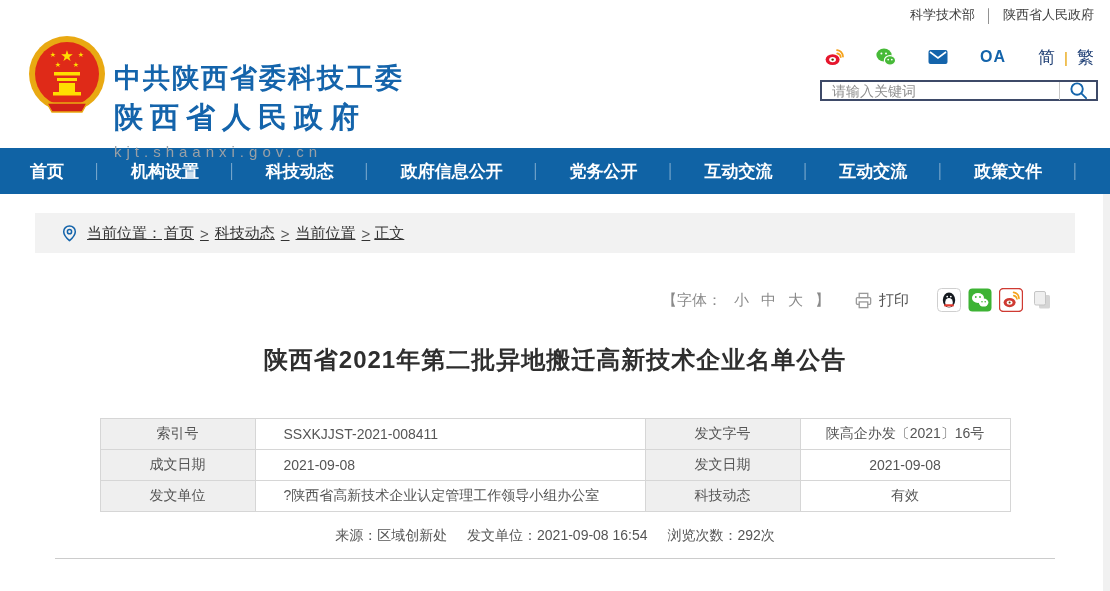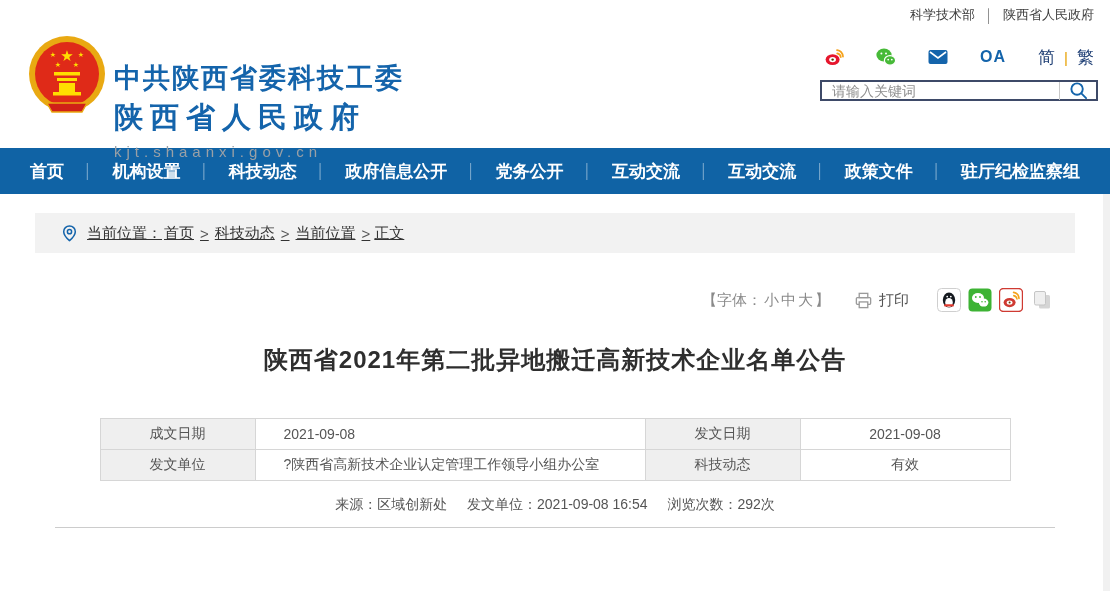--- a/index.html
+++ b/index.html
@@ -65,21 +65,21 @@
   }
   .breadcrumb-bar .pin { width: 17px; height: 17px; margin-right: 9px; display: inline-flex; }
   .crumb { cursor: pointer; margin: 0 2px; }
   .crumb-sep { margin: 0 4px; color: #555; }
   
   .tools {
     margin-top: 34px; padding-right: 56px;
     display: flex; align-items: center; justify-content: flex-end; gap: 10px;
     font-size: 15px; color: #8a8a8a; height: 26px;
   }
-  .font-ctl { display: flex; align-items: center; gap: 2px; color: #8a8a8a; }
+  .font-ctl { display: flex; align-items: center; gap: 12px; color: #8a8a8a; }
   .font-ctl .fbtn { cursor: pointer; }
   .print-wrap { display: flex; align-items: center; gap: 6px; margin-left: 14px; color: #555; cursor: pointer; }
   .share-icons { display: flex; align-items: center; gap: 7px; margin-left: 18px; }
   .share-icons .sic { width: 24px; height: 24px; cursor: pointer; display: inline-flex; }
   
   .article-title {
     margin-top: 31px; text-align: center;
     font-size: 24px; font-weight: bold; color: #2e2e2e; letter-spacing: 1px;
   }
   
@@ -192,21 +192,20 @@
     <span class="nav-item" data-name="nav-item-gov-info-disclosure">政府信息公开</span>
     <span class="nav-sep" data-name="nav-separator">│</span>
     <span class="nav-item" data-name="nav-item-party-affairs">党务公开</span>
     <span class="nav-sep" data-name="nav-separator">│</span>
     <span class="nav-item" data-name="nav-item-gov-services">互动交流</span>
     <span class="nav-sep" data-name="nav-separator">│</span>
     <span class="nav-item" data-name="nav-item-interaction">互动交流</span>
     <span class="nav-sep" data-name="nav-separator">│</span>
     <span class="nav-item" data-name="nav-item-policy-documents">政策文件</span>
     <span class="nav-sep" data-name="nav-separator">│</span>
-    <span class="nav-item" data-name="nav-item-discipline-inspection">驻厅纪检监察组</span>
   </div>
 </div>
 
 <div class="breadcrumb-bar" data-name="breadcrumb">
   <span class="pin" data-name="location-pin-icon">
     <svg viewBox="0 0 16 17" width="17" height="17">
       <path d="M8 1 C4.7 1 2.2 3.5 2.2 6.7 C2.2 10.6 8 15.6 8 15.6 C8 15.6 13.8 10.6 13.8 6.7 C13.8 3.5 11.3 1 8 1 Z" fill="none" stroke="#1464ab" stroke-width="1.5"></path>
       <circle cx="8" cy="6.7" r="2.1" fill="none" stroke="#1464ab" stroke-width="1.5"></circle>
     </svg>
   </span>
@@ -282,20 +281,26 @@
 <div class="article-title" data-name="article-title">陕西省2021年第二批异地搬迁高新技术企业名单公告</div>
 
 <table class="infotable" data-name="document-info-table">
   <colgroup>
       <col style="width:155px">
       <col style="width:390px">
       <col style="width:155px">
       <col style="width:210px">
     </colgroup>
   <tbody>
+      <tr data-name="table-row">
+    <td class="lbl" data-name="index-label-cell">索引号</td>
+    <td class="val-l" data-name="index-value-cell">SSXKJJST-2021-008411</td>
+    <td class="lbl" data-name="doc-number-label-cell">发文字号</td>
+    <td class="val-c" data-name="doc-number-value-cell">陕高企办发〔2021〕16号</td>
+  </tr>
   <tr data-name="table-row">
     <td class="lbl" data-name="written-date-label-cell">成文日期</td>
     <td class="val-l" data-name="written-date-value-cell">2021-09-08</td>
     <td class="lbl" data-name="issue-date-label-cell">发文日期</td>
     <td class="val-c" data-name="issue-date-value-cell">2021-09-08</td>
   </tr>
   <tr data-name="table-row">
     <td class="lbl" data-name="issuing-unit-label-cell">发文单位</td>
     <td class="val-l" data-name="issuing-unit-value-cell">?陕西省高新技术企业认定管理工作领导小组办公室</td>
     <td class="lbl" data-name="validity-label-cell">科技动态</td>

